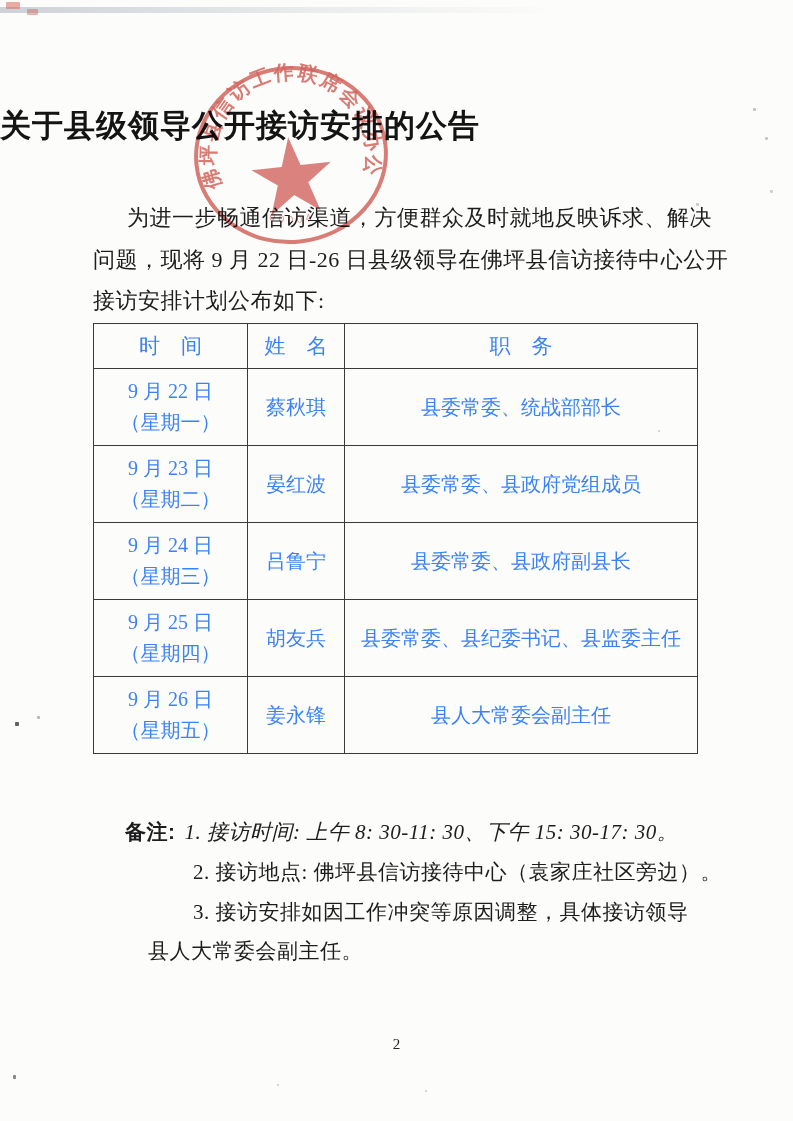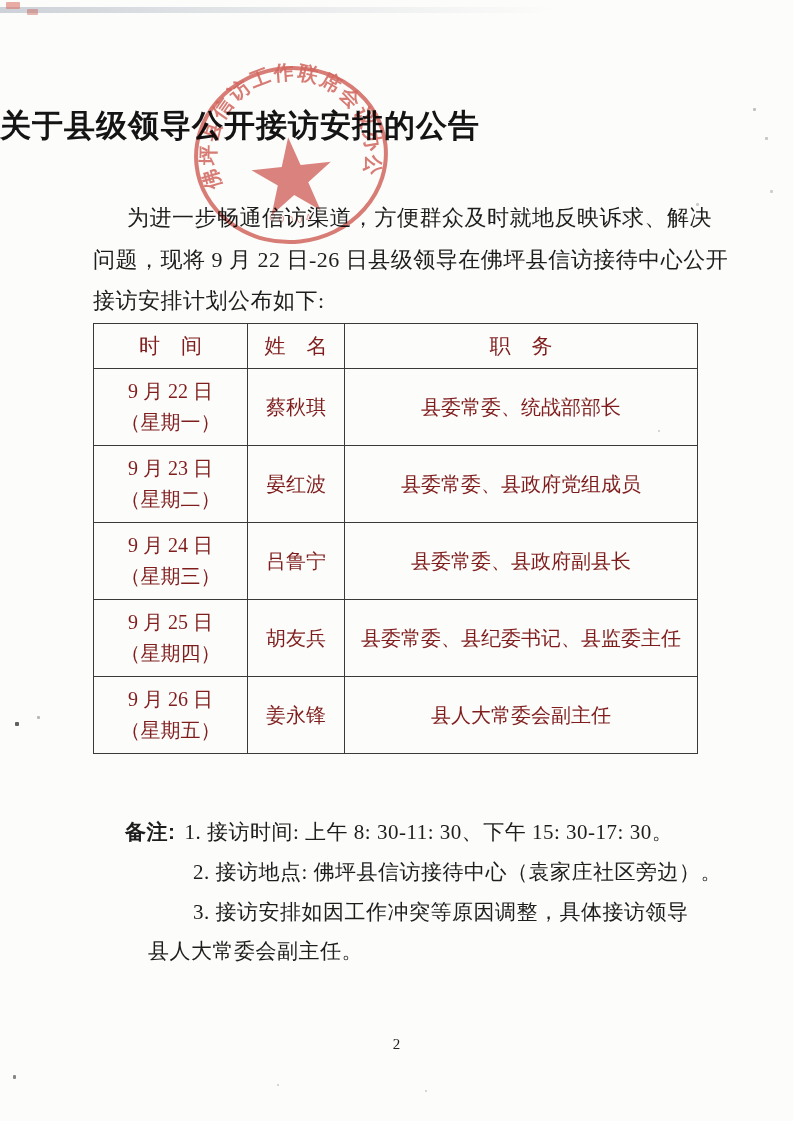--- a/index.html
+++ b/index.html
@@ -25,30 +25,30 @@
     letter-spacing:.5px;white-space:nowrap;z-index:1;}
   .intro-1{top:203px;padding-left:34px;}
   .intro-2{top:245px;text-align:right;}
   .intro-3{top:286px;}
 
   
   .sched{position:absolute;left:93px;top:323px;border-collapse:collapse;
     table-layout:fixed;width:604px;z-index:1;}
   .sched col.c-time{width:154px;} .sched col.c-name{width:97px;} .sched col.c-duty{width:353px;}
   .sched th,.sched td{border:1.6px solid #3a3a3a;text-align:center;vertical-align:middle;
-    font-weight:normal;font-size:20px;color:#7f1d1d;padding:0;font-family:Liberation Serif, serif;}
+    font-weight:normal;font-size:20px;color:#3b82f6;padding:0;font-family:Liberation Serif, serif;}
   .sched thead th{height:44px;font-size:21px;}
   .sched tbody td{height:76px;}
   .cell-date div{line-height:31px;white-space:nowrap;}
 
   
   .note-line{position:absolute;font-size:21px;letter-spacing:.5px;white-space:nowrap;z-index:1;}
   .note-label{font-family:"Liberation Sans",sans-serif;font-weight:bold;}
   .note-1{left:125px;top:818px;}
-  .note-1 .note-item{margin-left:9px;}
+  .note-1 .note-item{margin-left:9px;font-style:italic;}
   .note-2{left:193px;top:858px;}
   .note-3{left:193px;top:898px;}
   .note-4{left:148px;top:937px;}
 
   
   .pagenum{position:absolute;left:0;right:0;top:1036px;text-align:center;font-size:15px;color:#222;z-index:1;}
 </style>
 </head>
 <body>
 

